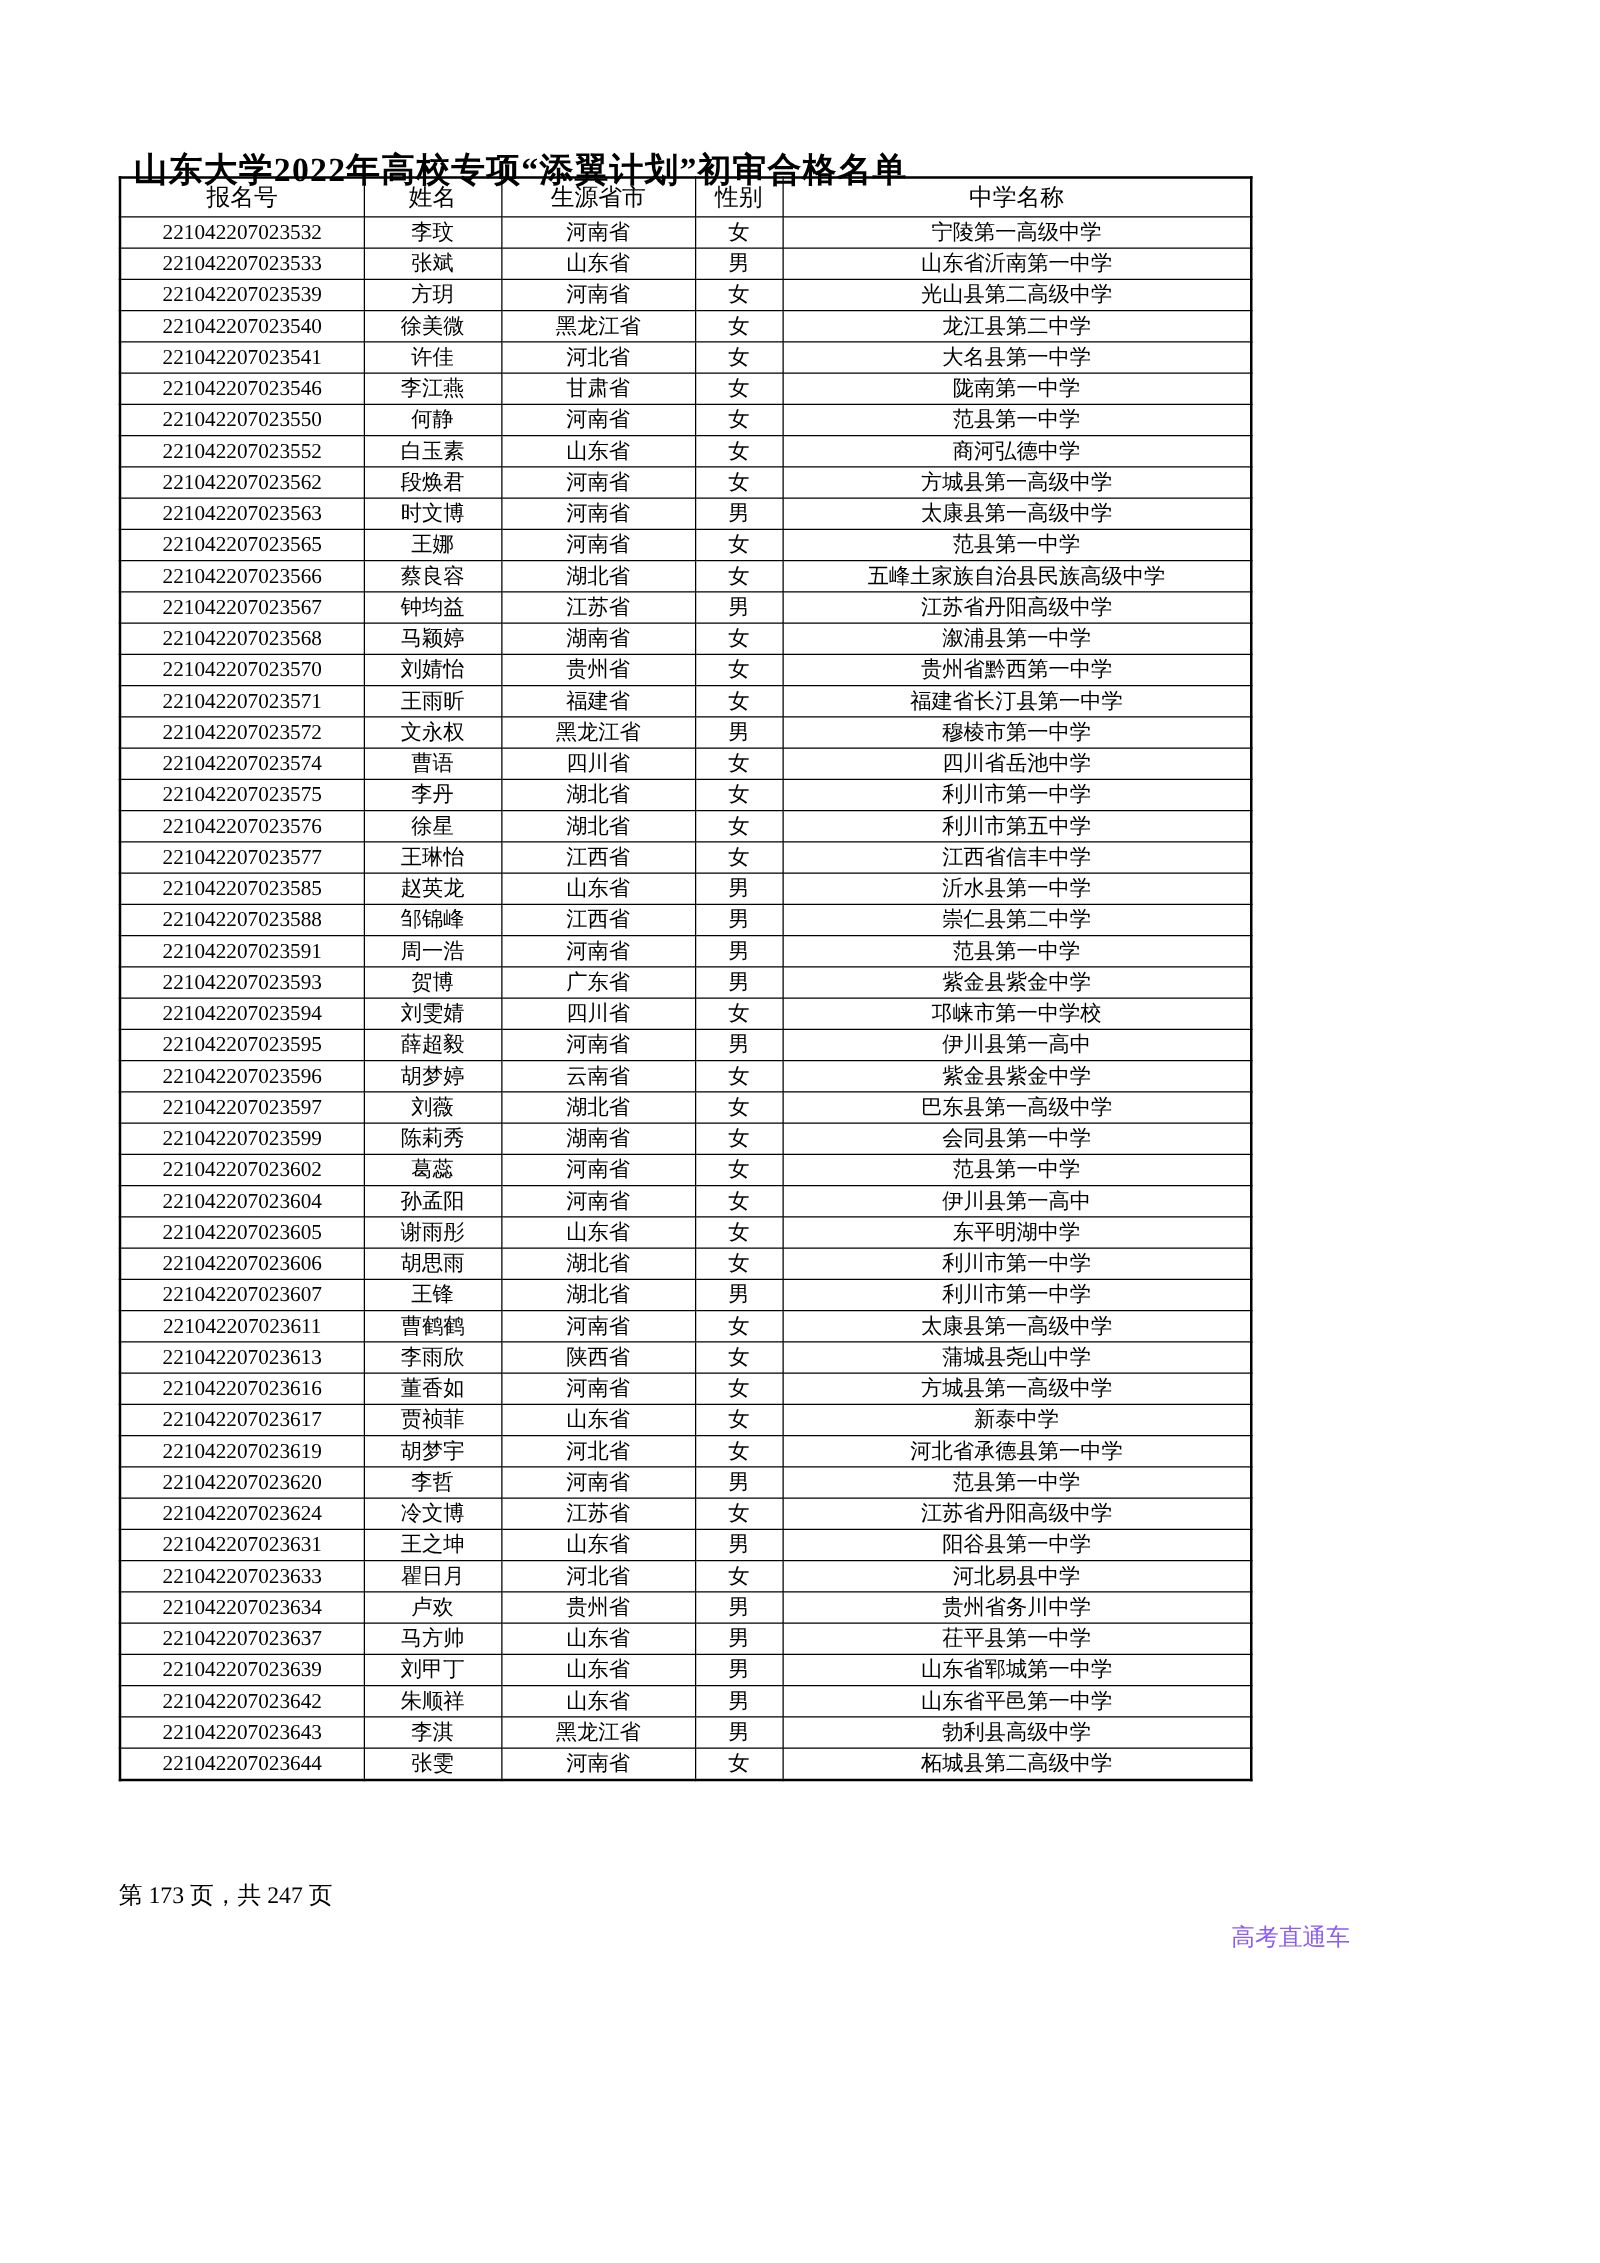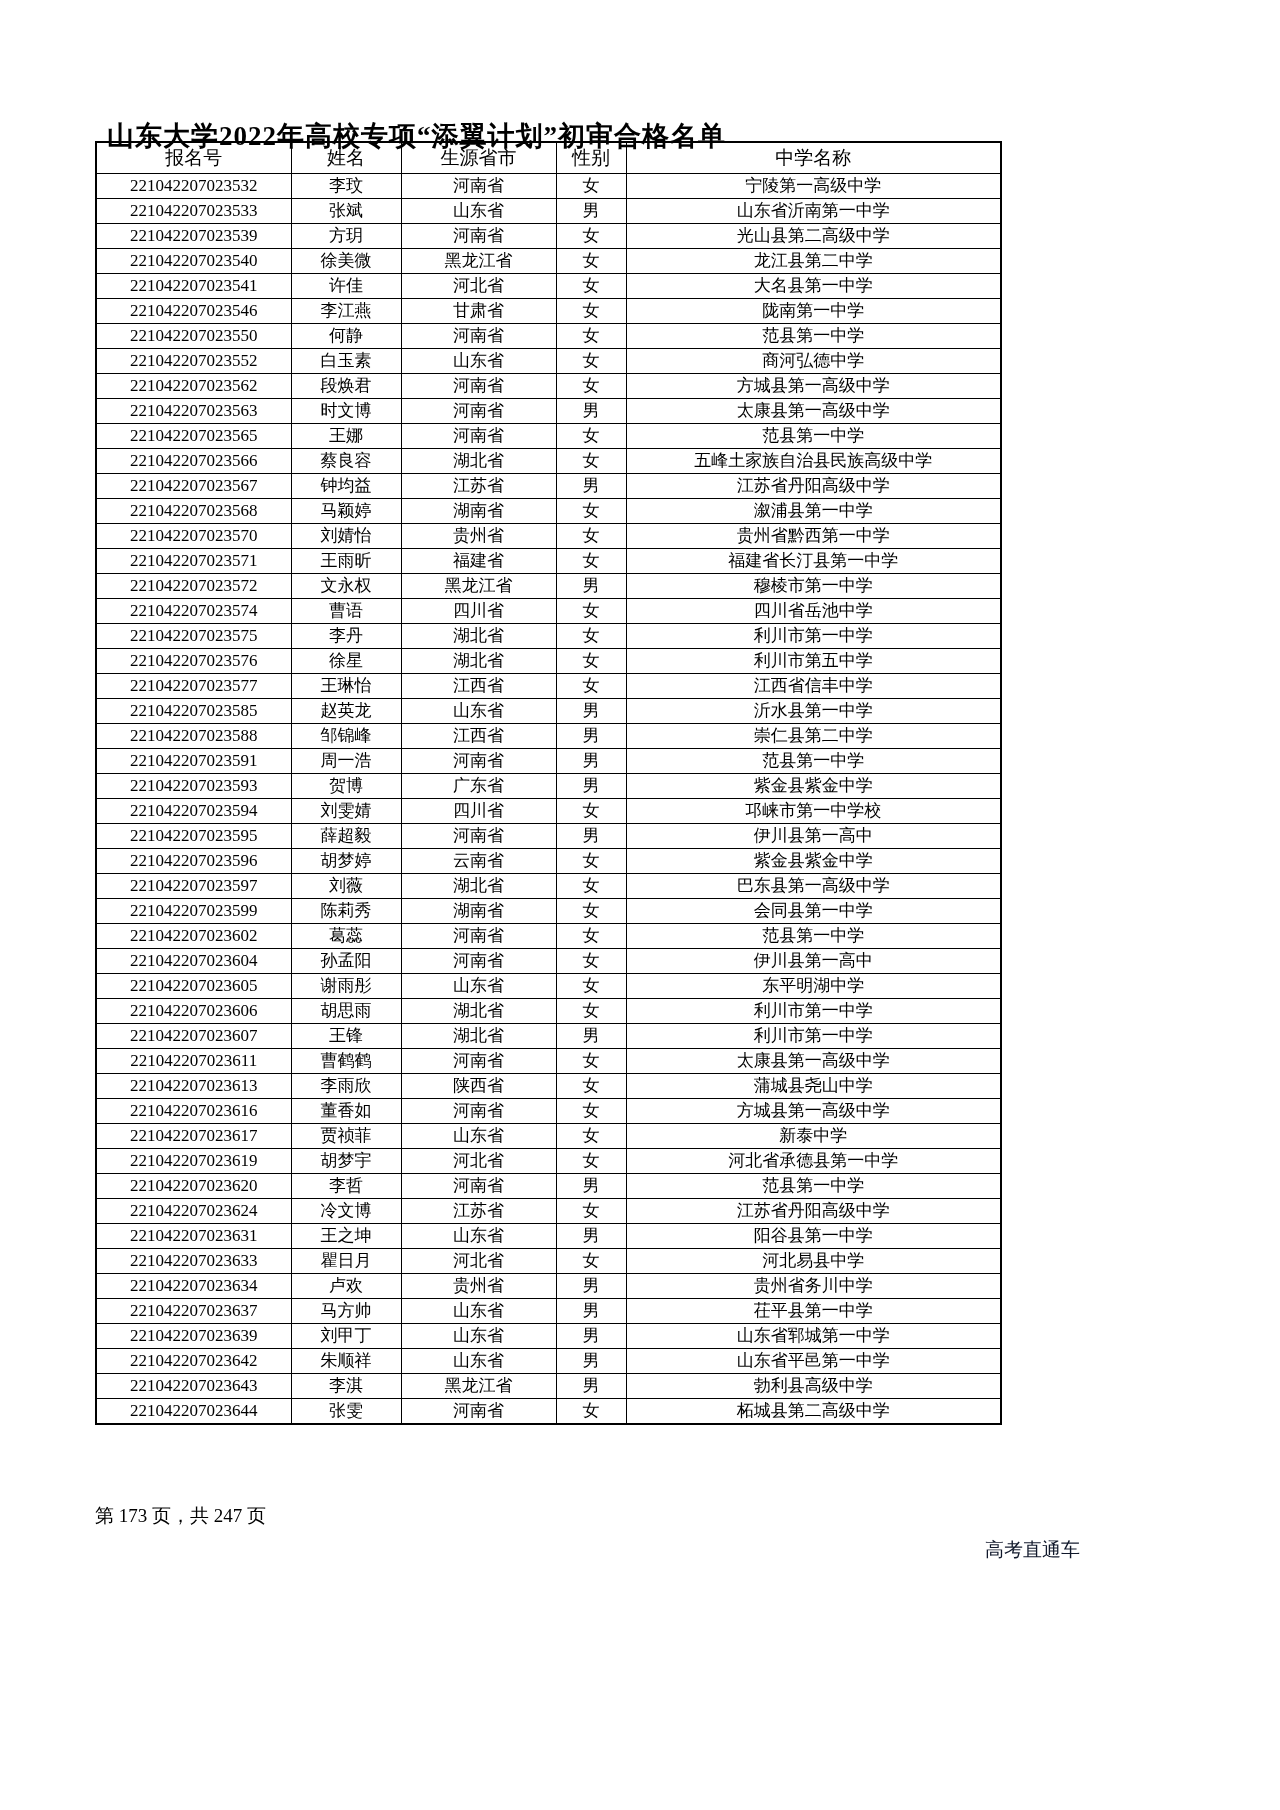--- a/index.html
+++ b/index.html
@@ -62,21 +62,21 @@
     left: 95px;
     width: 905px;
     text-align: left;
     font-size: 19px;
   }
   .watermark {
     position: absolute;
     top: 1537px;
     left: 985px;
     font-size: 19px;
-    color: #0f172a;
+    color: #8b5cf6;
     font-family: "Liberation Sans", "DejaVu Sans", sans-serif;
   }
 </style>
 </head>
 <body>
 
 <div class="page">
 
   <h1 class="title">山东大学2022年高校专项“添翼计划”初审合格名单</h1>
 

